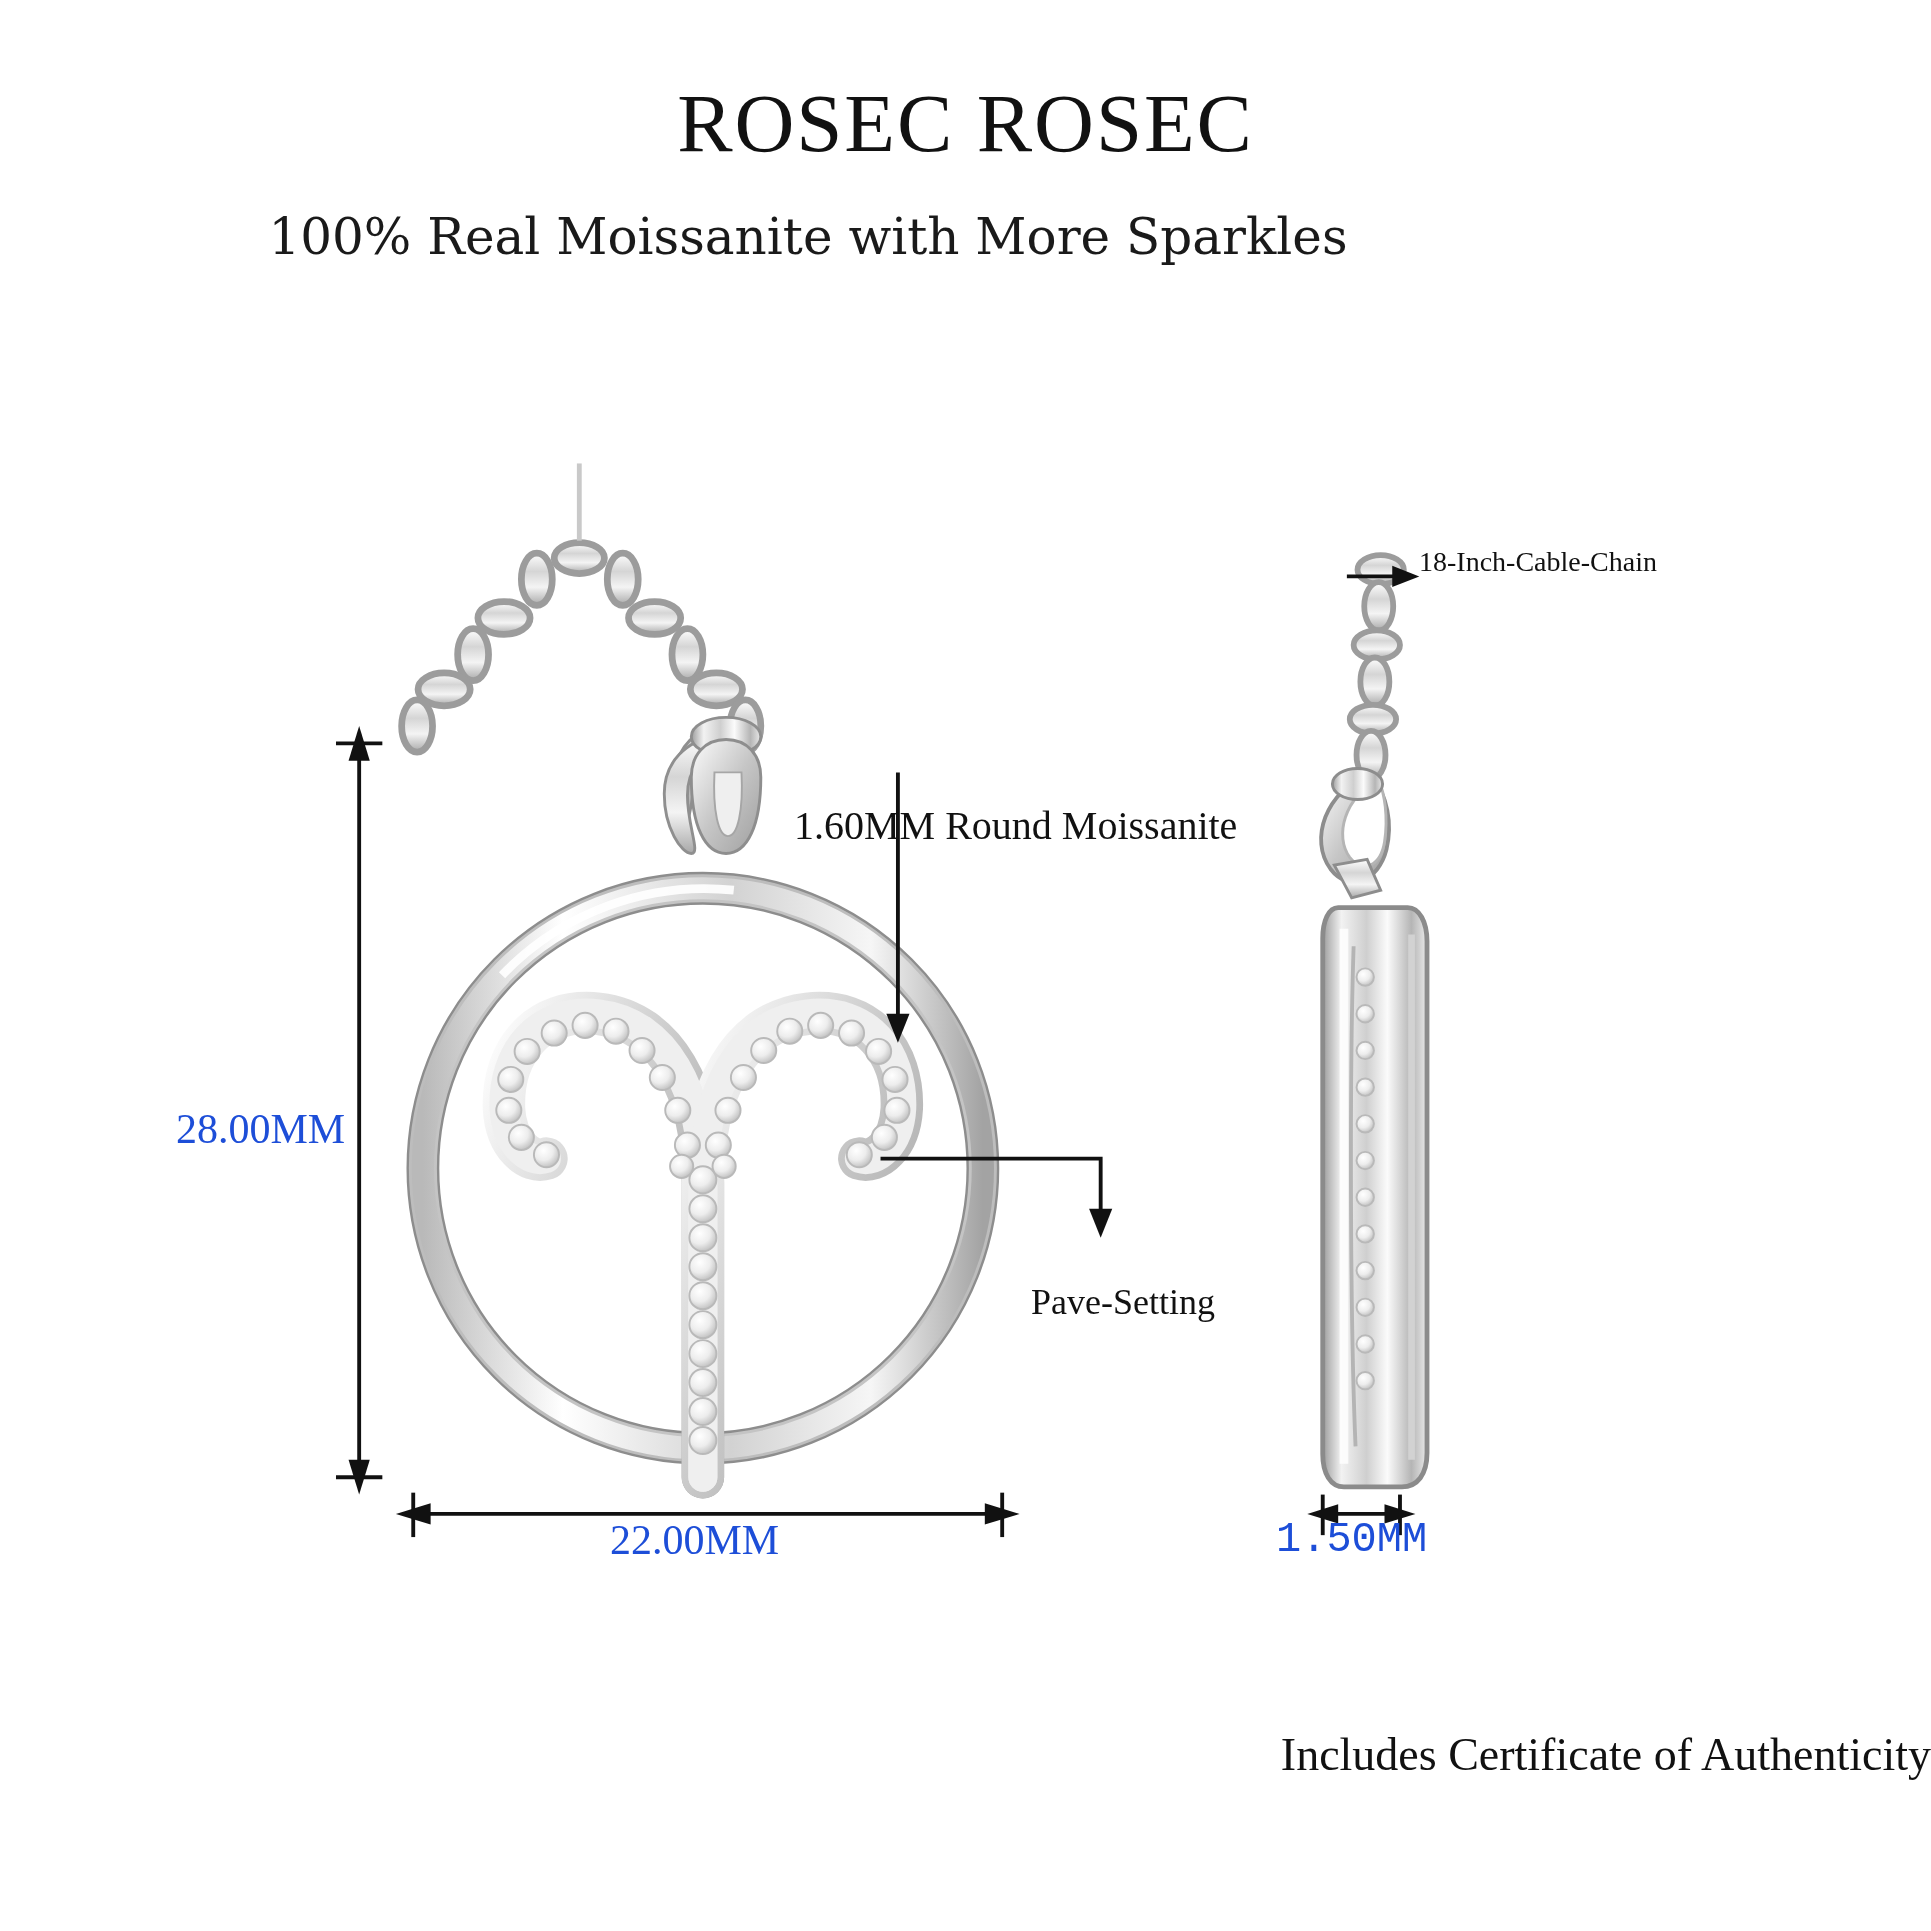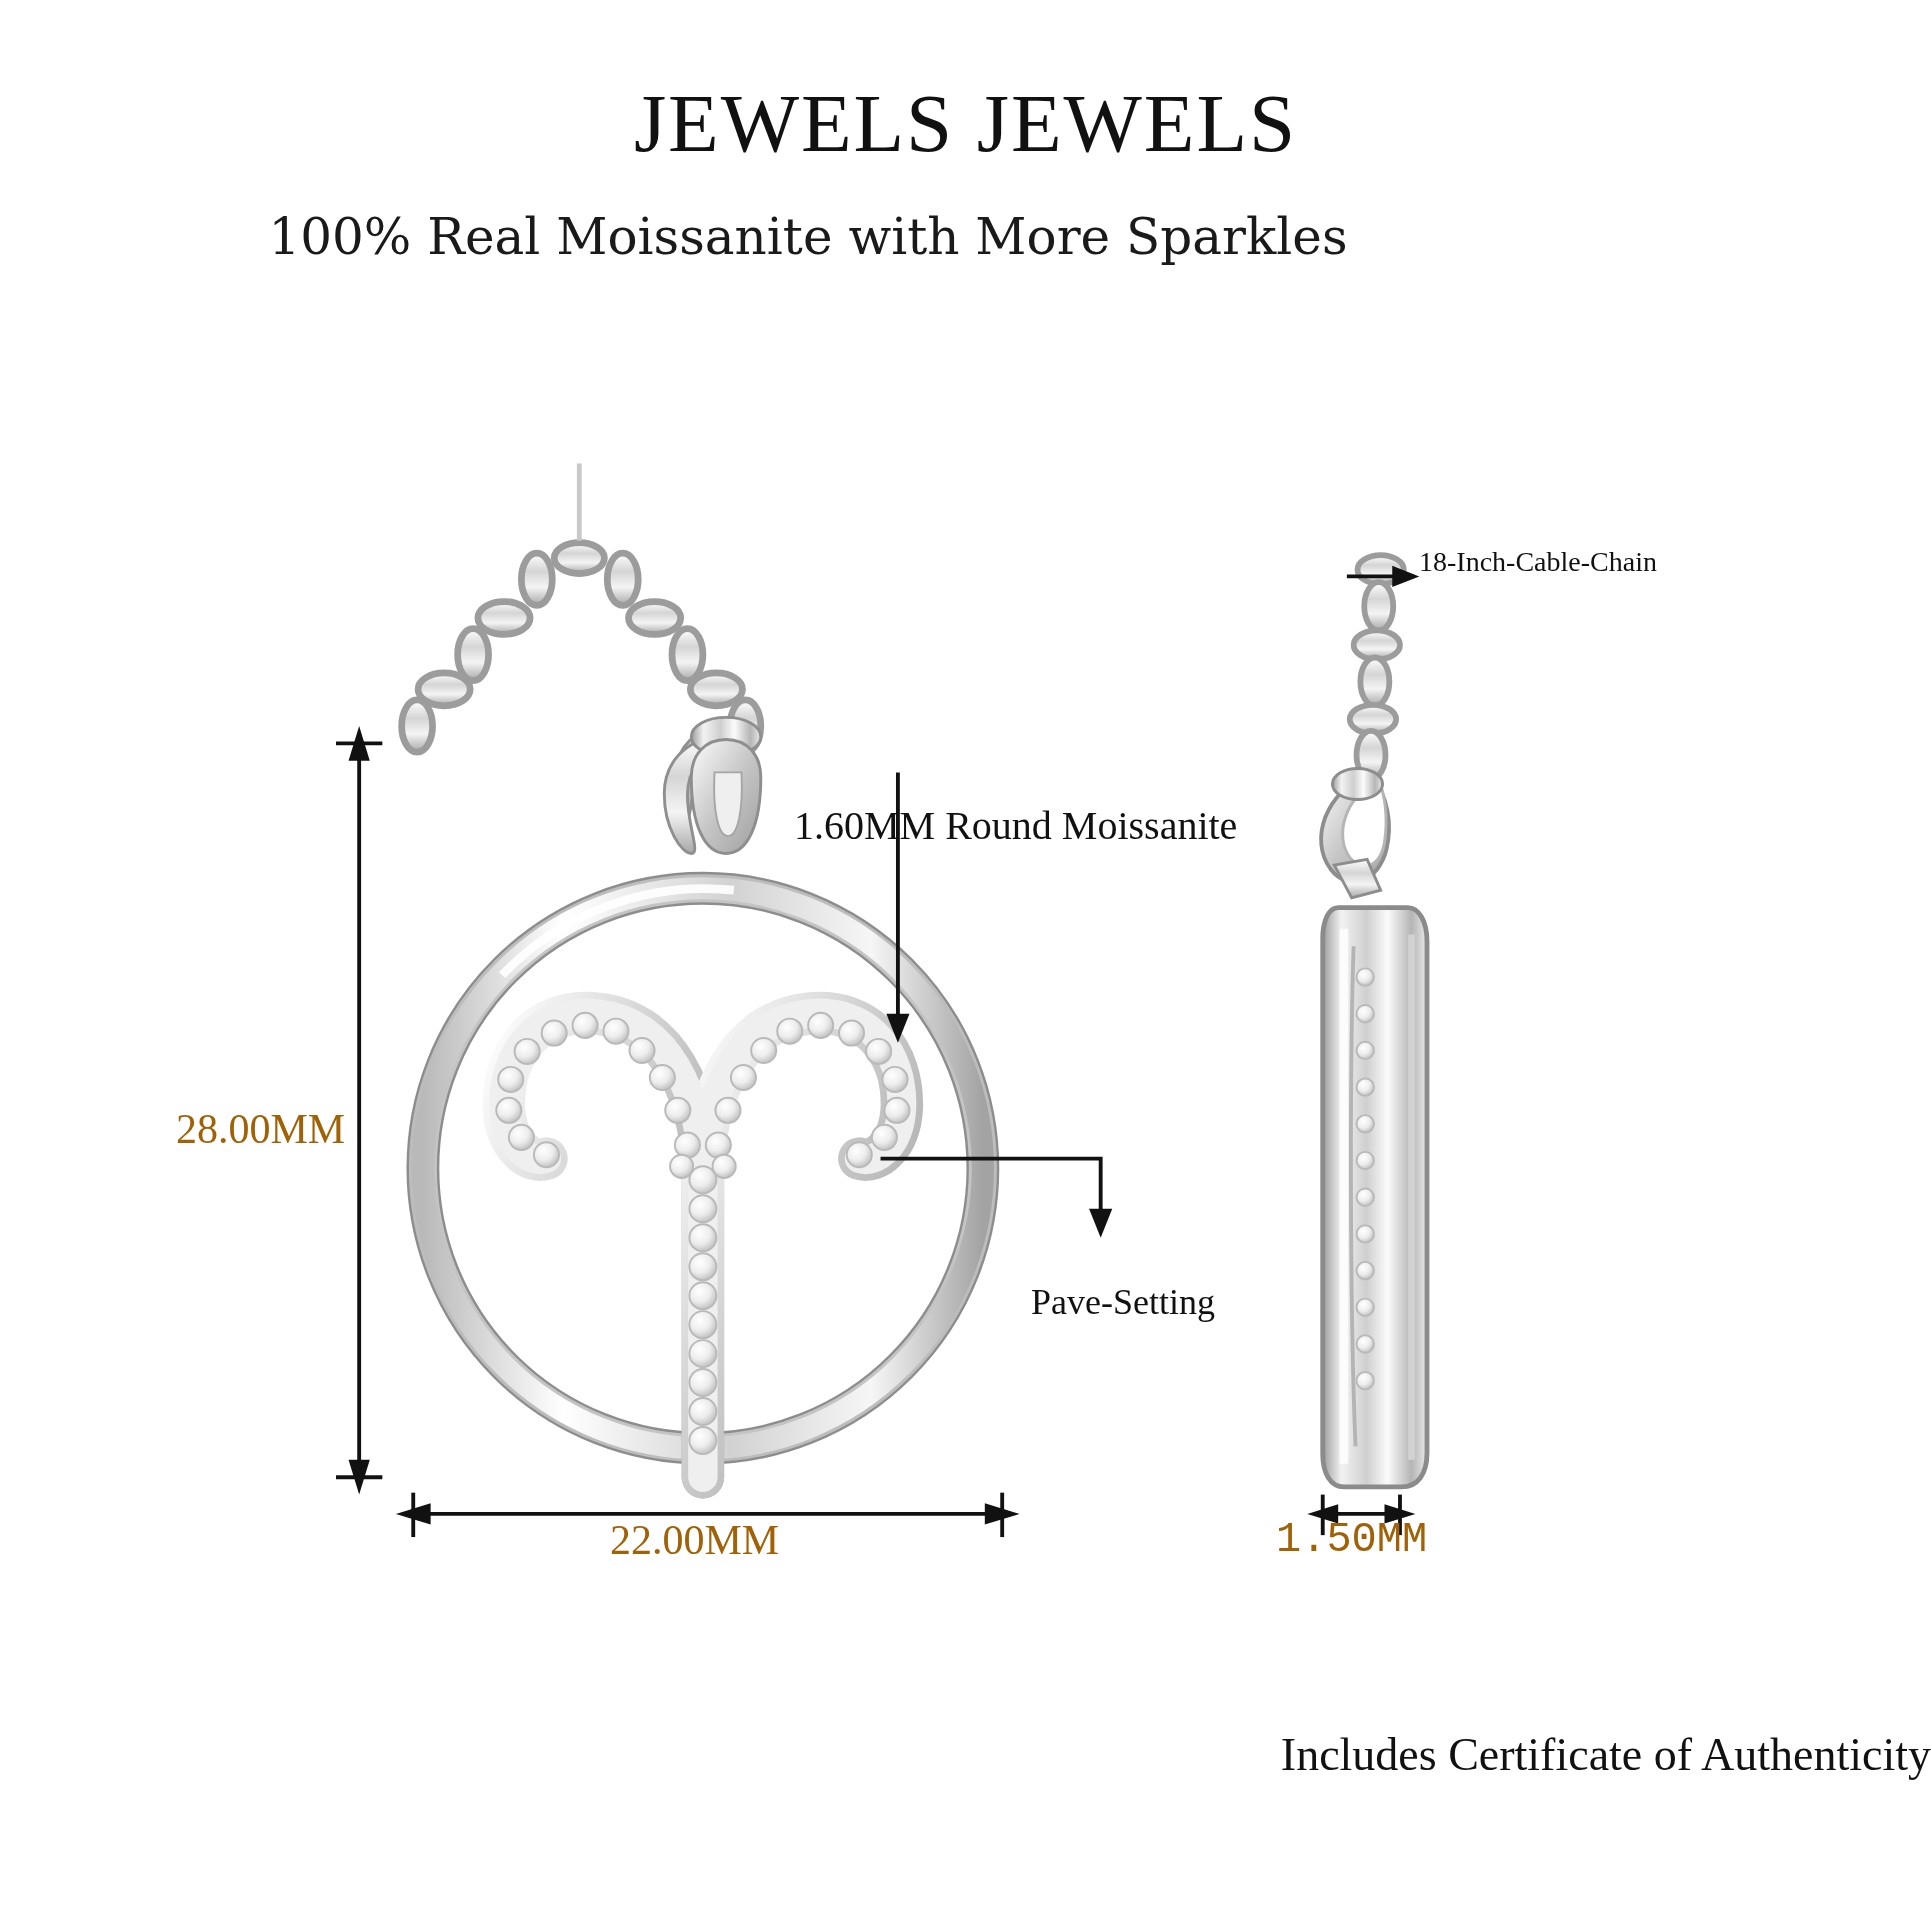--- a/index.html
+++ b/index.html
@@ -75,41 +75,41 @@
     left: 1419px;
     top: 546px;
     font-size: 28px;
   }
 
   
   .dim-text {
     position: absolute;
     font-family: "Liberation Serif", serif;
     font-size: 42px;
-    color: #a16207;
+    color: #1d4ed8;
     white-space: pre;
   }
   .dim-height { left: 176px; top: 1105px; }
   .dim-width  { left: 610px; top: 1516px; }
   .dim-thick  { left: 1276px; top: 1516px; font-family: Liberation Mono, monospace; }
 
   
   svg.layer {
     position: absolute;
     left: 0;
     top: 0;
     width: 1931px;
     height: 1931px;
     pointer-events: none;
   }
 </style>
 </head>
 <body>
 
-<div class="brand-title">JEWELS JEWELS</div>
+<div class="brand-title">ROSEC ROSEC</div>
 <div class="brand-subtitle">100% Real Moissanite with More Sparkles</div>
 
 <svg class="layer" viewBox="0 0 2000 2000" xmlns="http://www.w3.org/2000/svg">
   <defs>
     <linearGradient id="metalH" x1="0" y1="0" x2="1" y2="0">
       <stop offset="0%" stop-color="#9d9d9d"></stop>
       <stop offset="18%" stop-color="#f2f2f2"></stop>
       <stop offset="42%" stop-color="#cfcfcf"></stop>
       <stop offset="62%" stop-color="#fbfbfb"></stop>
       <stop offset="85%" stop-color="#b5b5b5"></stop>

